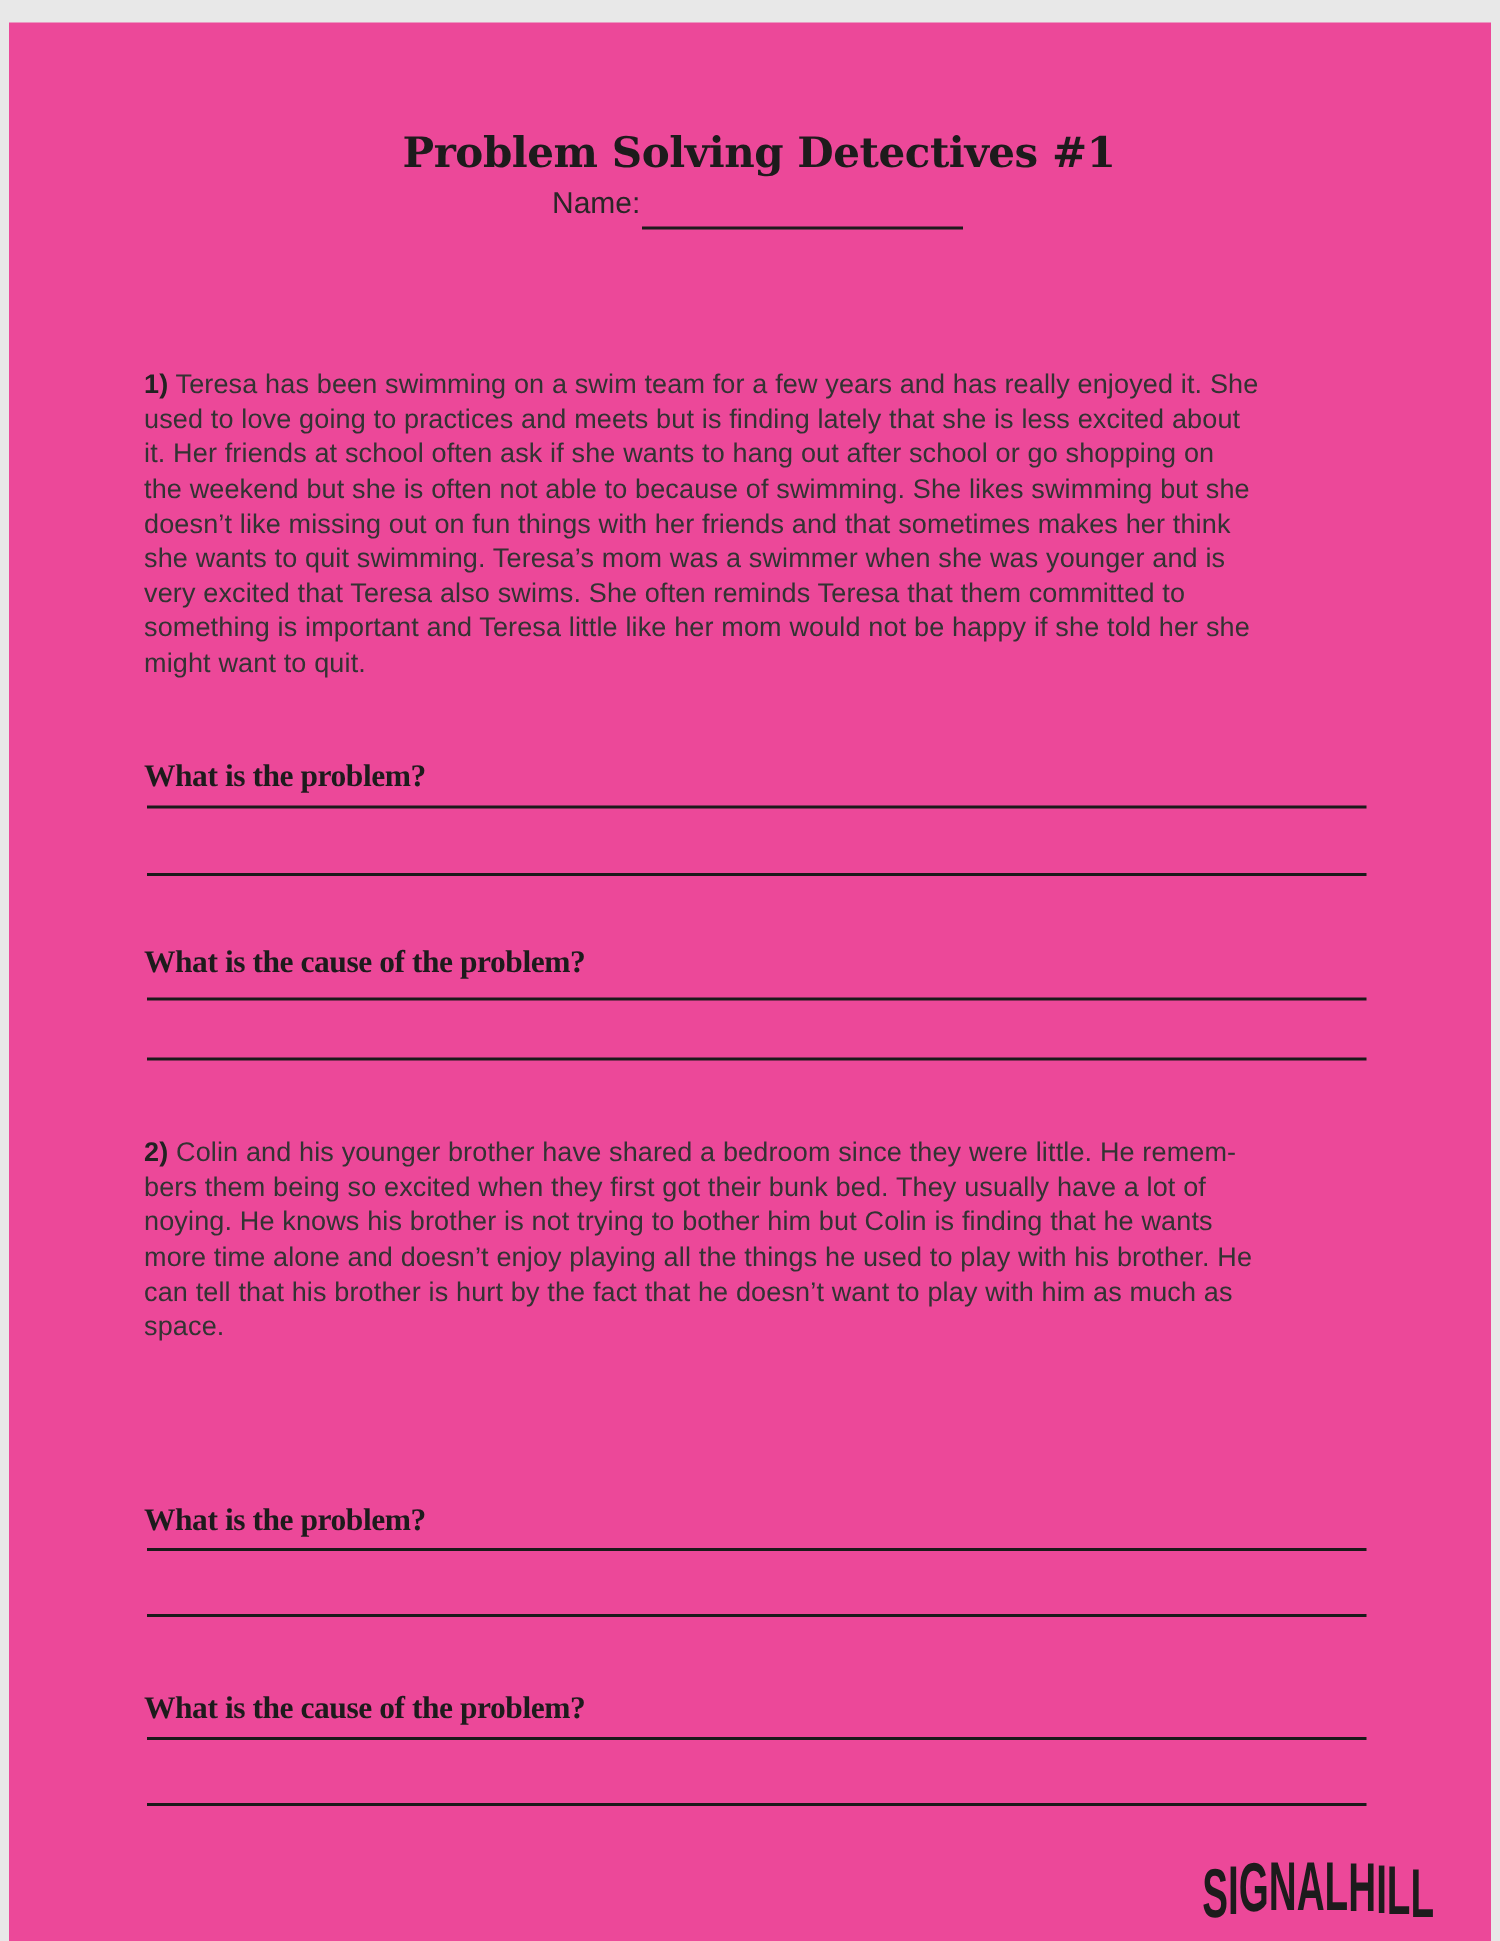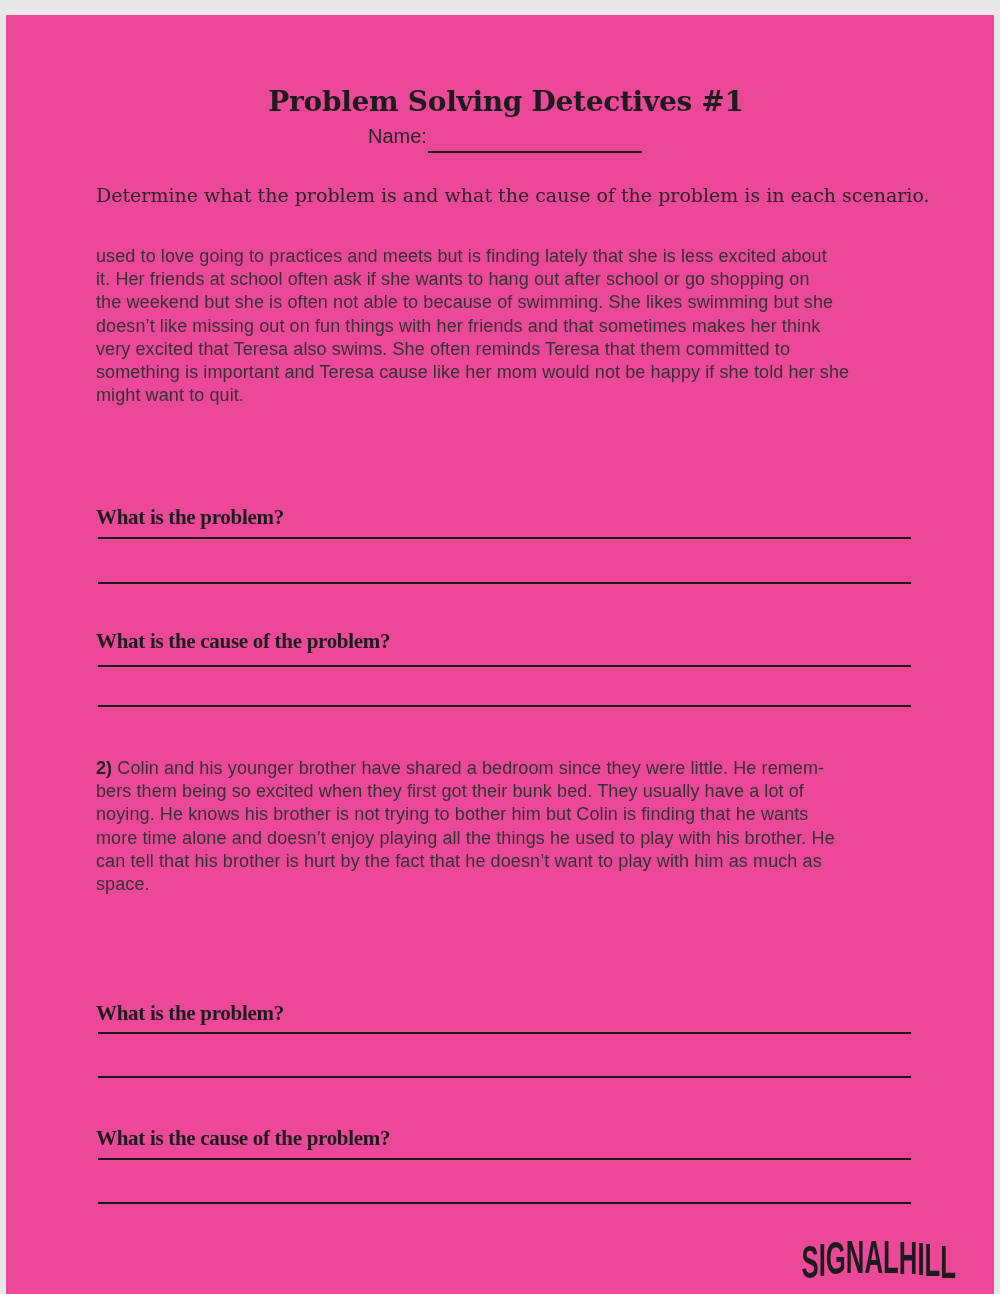--- a/index.html
+++ b/index.html
@@ -105,30 +105,31 @@
 </head>
 <body>
 
 <div class="page">
 
   <div class="title">Problem Solving Detectives #1</div>
 
   <div class="name-label">Name:</div>
   <div class="name-line"></div>
 
-  <div class="instruction">Determine what the problem is and what the cause of the problem is in each scenario.</div>
 
   <div class="para" style="top:230px">
+    <div class="line"><b>1)</b><span> Teresa has been swimming on a swim team for a few years and has really enjoyed it. She</span></div>
     <div>
         <div class="line">used to love going to practices and meets but is finding lately that she is less excited about</div>
         <div class="line">it. Her friends at school often ask if she wants to hang out after school or go shopping on</div>
         <div class="line">the weekend but she is often not able to because of swimming. She likes swimming but she</div>
         <div class="line">doesn’t like missing out on fun things with her friends and that sometimes makes her think</div>
+        <div class="line">she wants to quit swimming. Teresa’s mom was a swimmer when she was younger and is</div>
         <div class="line">very excited that Teresa also swims. She often reminds Teresa that them committed to</div>
-        <div class="line">something is important and Teresa cause like her mom would not be happy if she told her she</div>
+        <div class="line">something is important and Teresa little like her mom would not be happy if she told her she</div>
         <div class="line">might want to quit.</div>
       </div>
   </div>
 
   <div class="q-heading" style="top:490px">What is the problem?</div>
   <div class="rule" style="top:522px"></div>
   <div class="rule" style="top:567px"></div>
 
   <div class="q-heading" style="top:614px">What is the cause of the problem?</div>
   <div class="rule" style="top:650px"></div>

